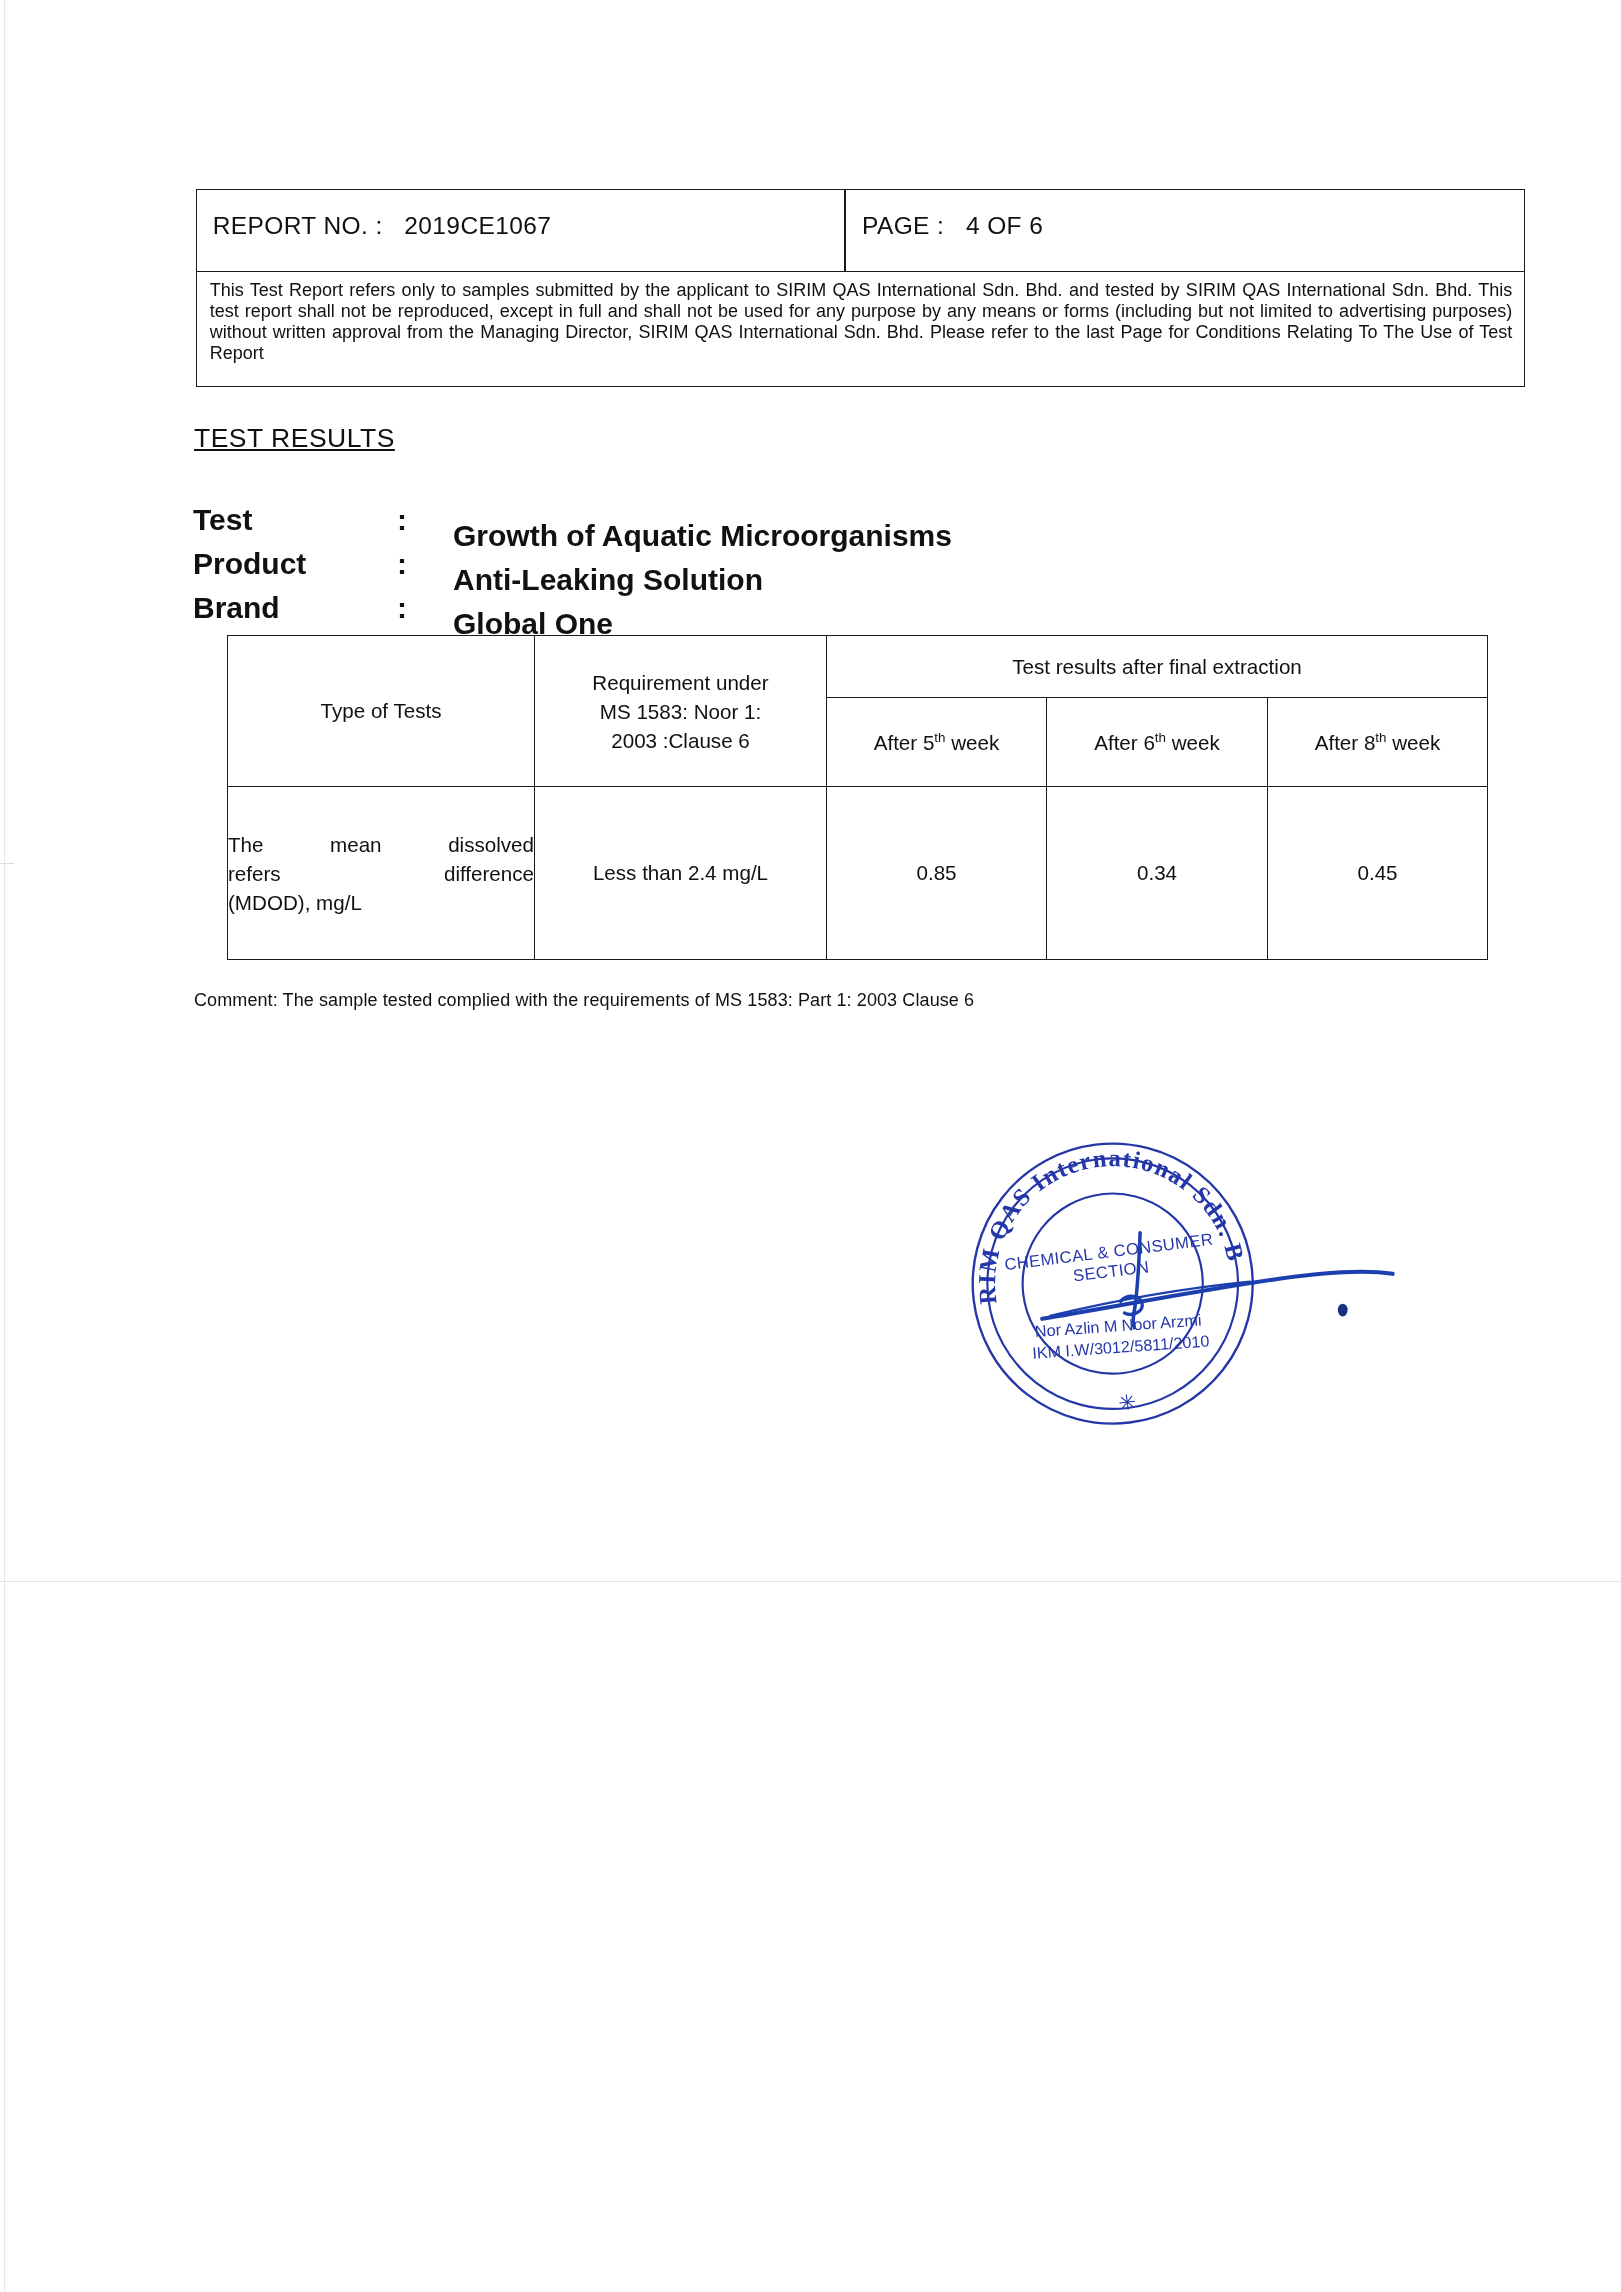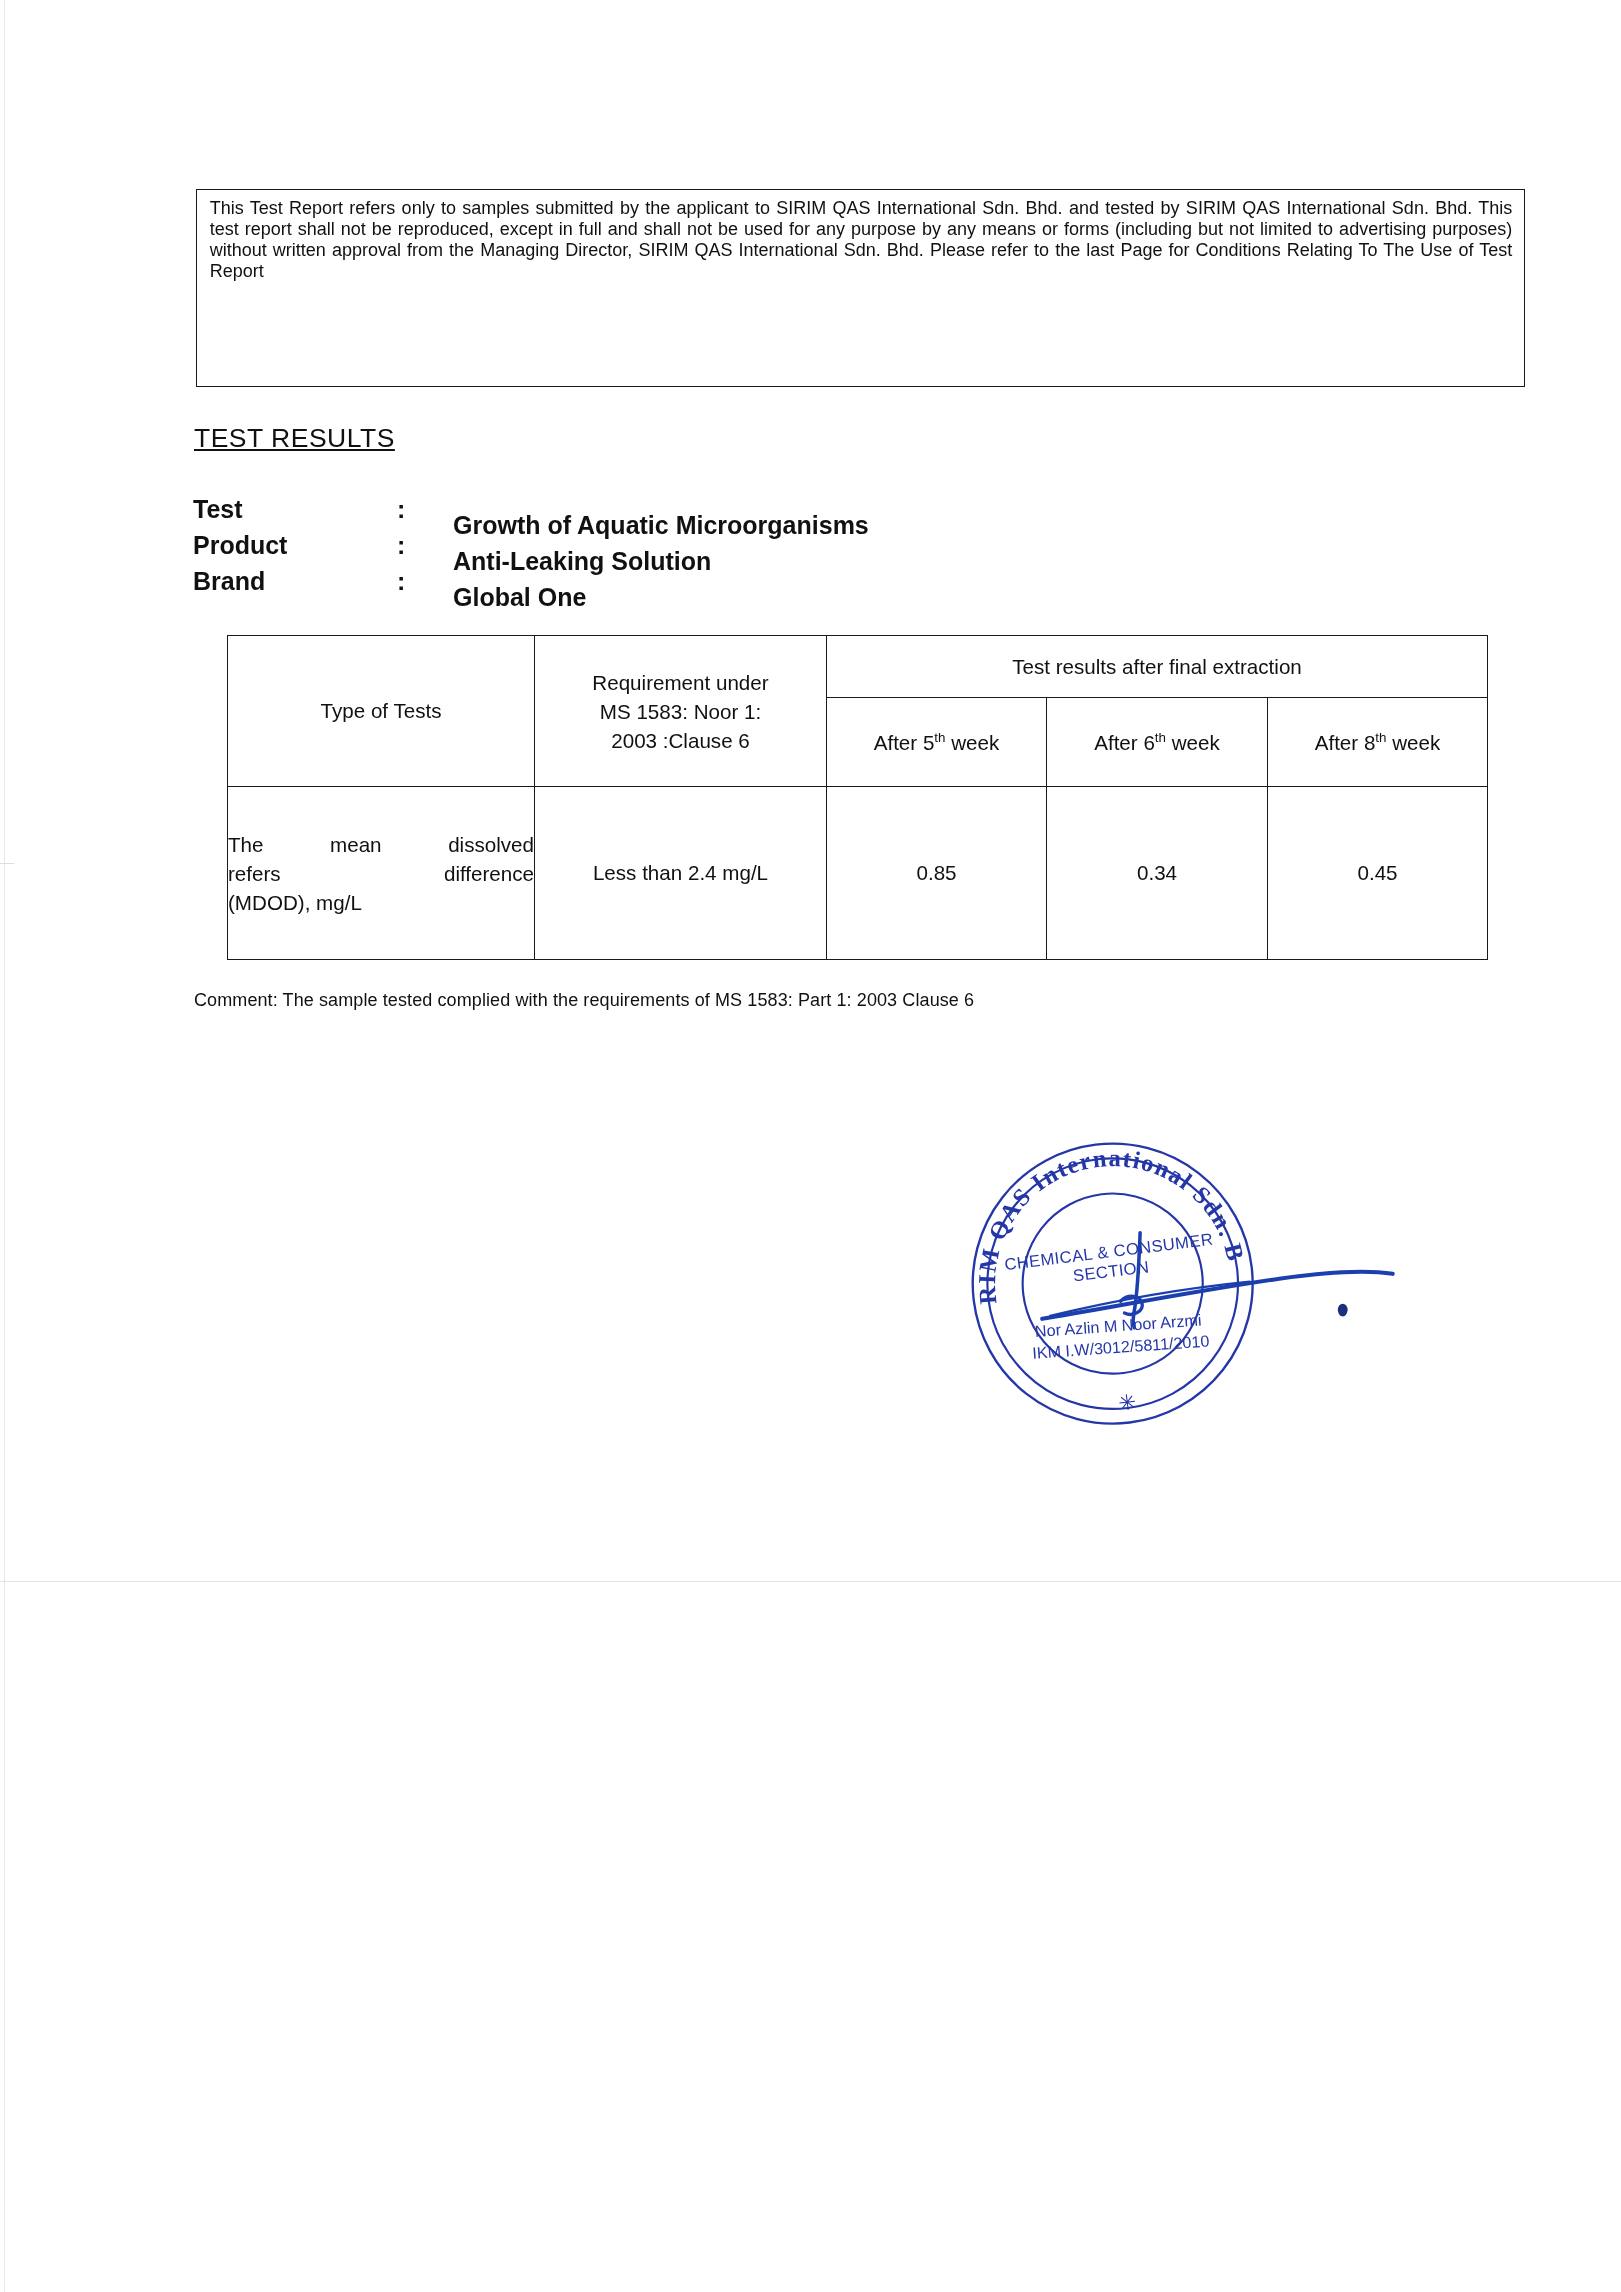--- a/index.html
+++ b/index.html
@@ -84,22 +84,23 @@
 
   
   .meta {
     position: absolute;
     left: 193px; top: 495px;
     width: 1078px;
   }
   .meta-row {
     position: relative;
     height: 36px;
-    font-size: 25px;
+    font-size: 30px;
     font-weight: bold;
+    margin-top: 8px;
   }
   .meta-label { position: absolute; left: 0; top: 0; }
   .meta-colon { position: absolute; left: 204px; top: 0; }
   .meta-value { position: absolute; left: 260px; top: 16px; white-space: nowrap; }
 
   
   .results-table {
     position: absolute;
     left: 227px; top: 635px;
     width: 1259px;
@@ -158,20 +159,33 @@
   .stamp-svg { display: block; }
 </style>
 </head>
 <body>
 
 <div class="scan-edge-left"></div>
 <div class="scan-line-h"></div>
 <div class="scan-tick-left"></div>
 
 <div class="header-box">
+  <div class="header-top">
+    <div class="header-report-no">
+      <span>REPORT NO. :</span>
+      &nbsp;
+      <span>2019CE1067</span>
+    </div>
+    <div class="header-divider"></div>
+    <div class="header-page">
+      <span>PAGE :</span>
+      &nbsp;
+      <span>4 OF 6</span>
+    </div>
+  </div>
   <div class="header-disclaimer">This Test Report refers only to samples submitted by the applicant to SIRIM QAS International Sdn. Bhd. and tested by SIRIM QAS International Sdn. Bhd. This test report shall not be reproduced, except in full and shall not be used for any purpose by any means or forms (including but not limited to advertising purposes) without written approval from the Managing Director, SIRIM QAS International Sdn. Bhd. Please refer to the last Page for Conditions Relating To The Use of Test Report</div>
 </div>
 
 <div class="section-title">TEST RESULTS</div>
 
 <div class="meta">
   <div class="meta-row">
     <span class="meta-label">Test</span>
     <span class="meta-colon">:</span>
     <span class="meta-value">Growth of Aquatic Microorganisms</span>

